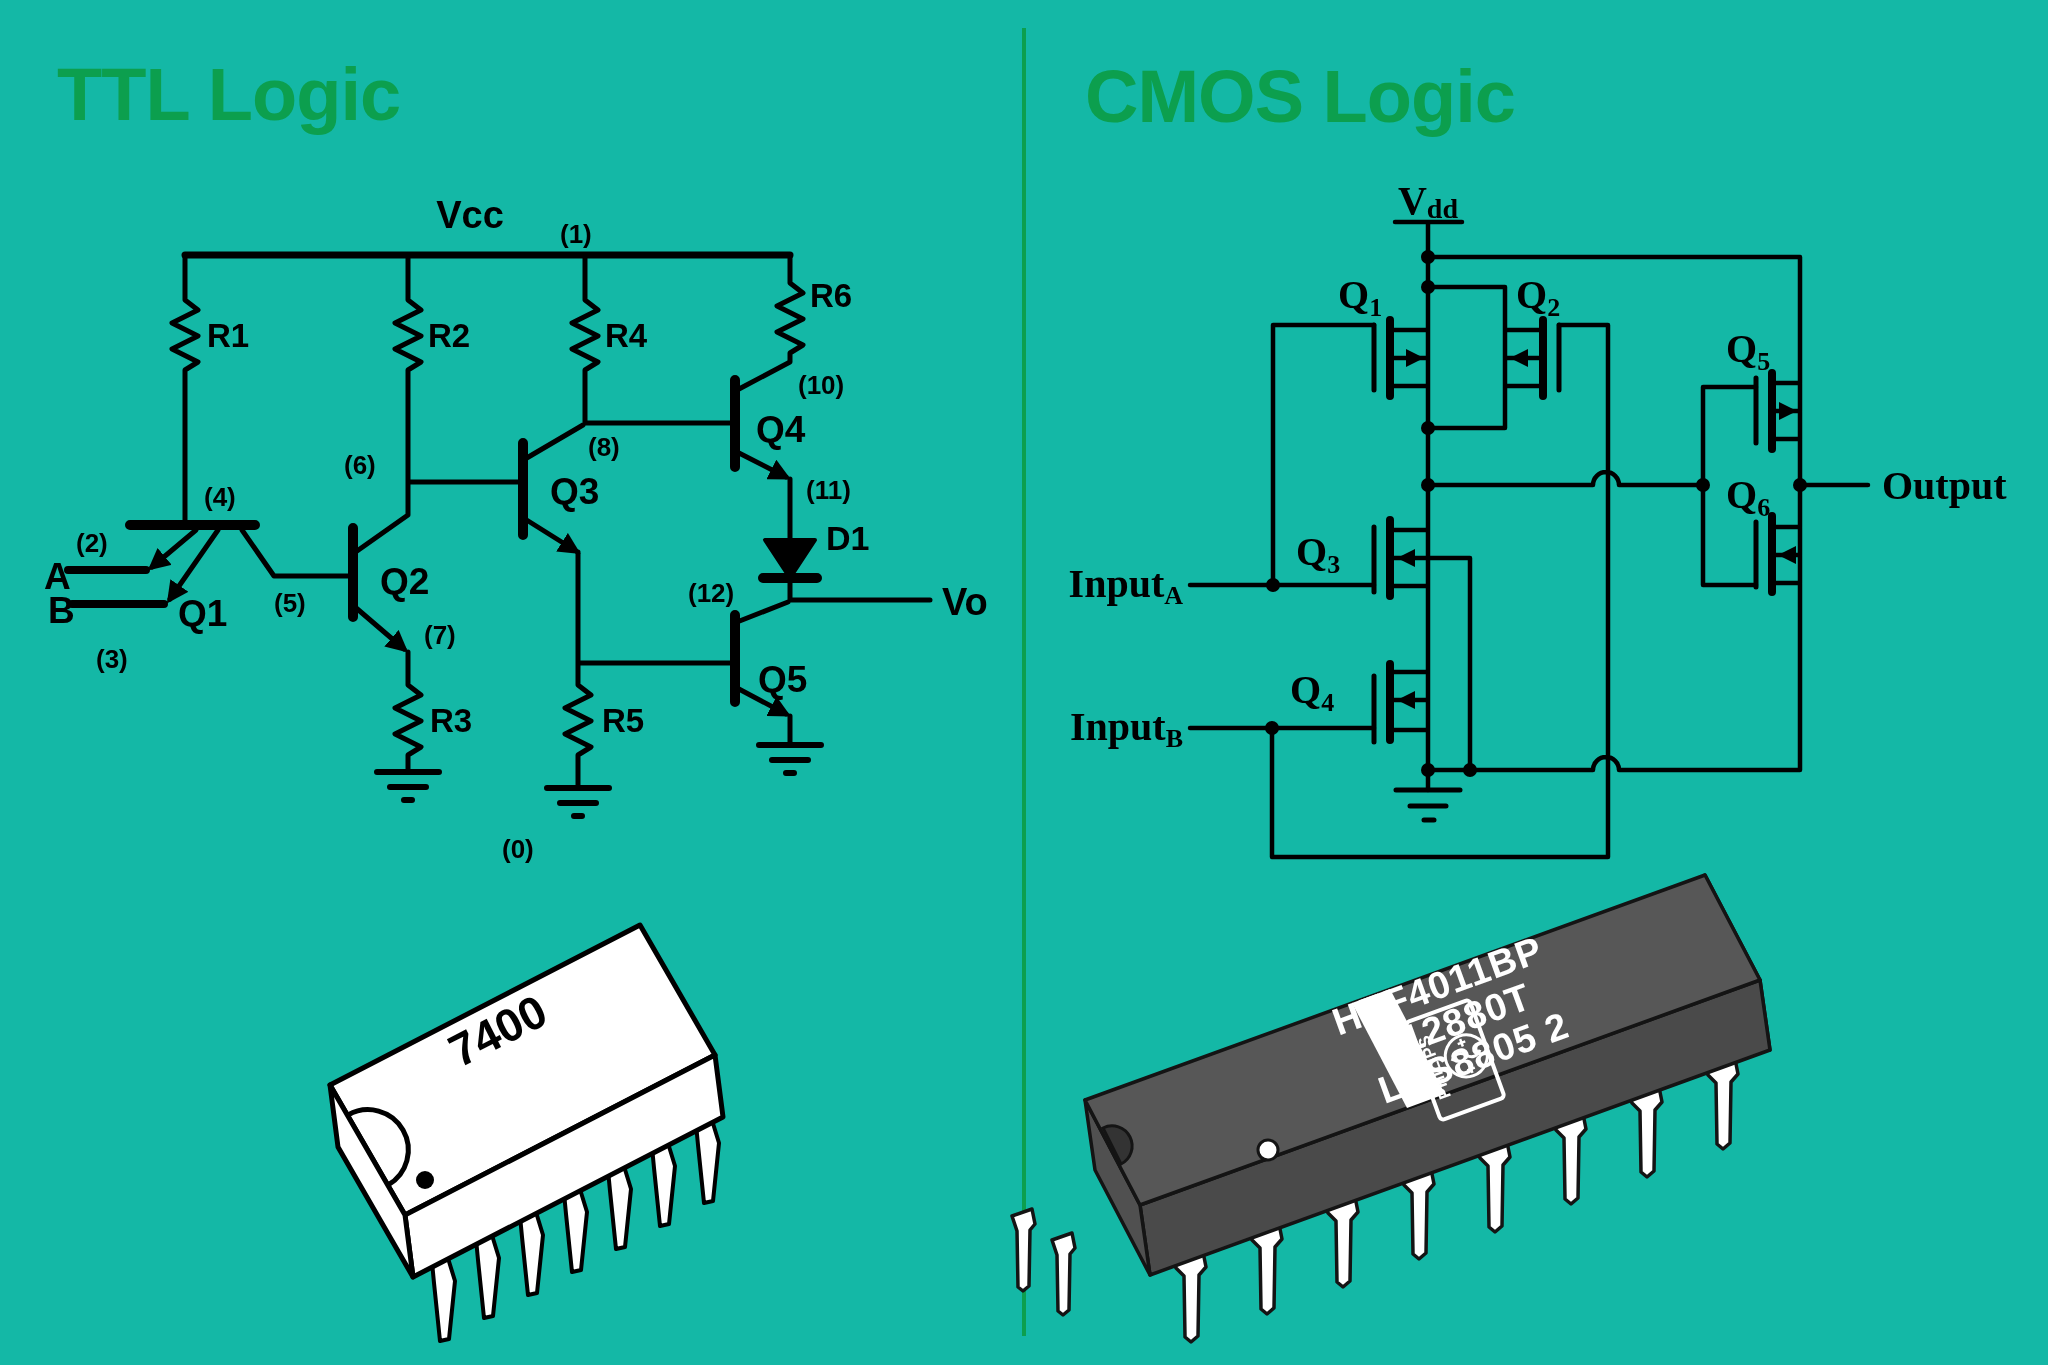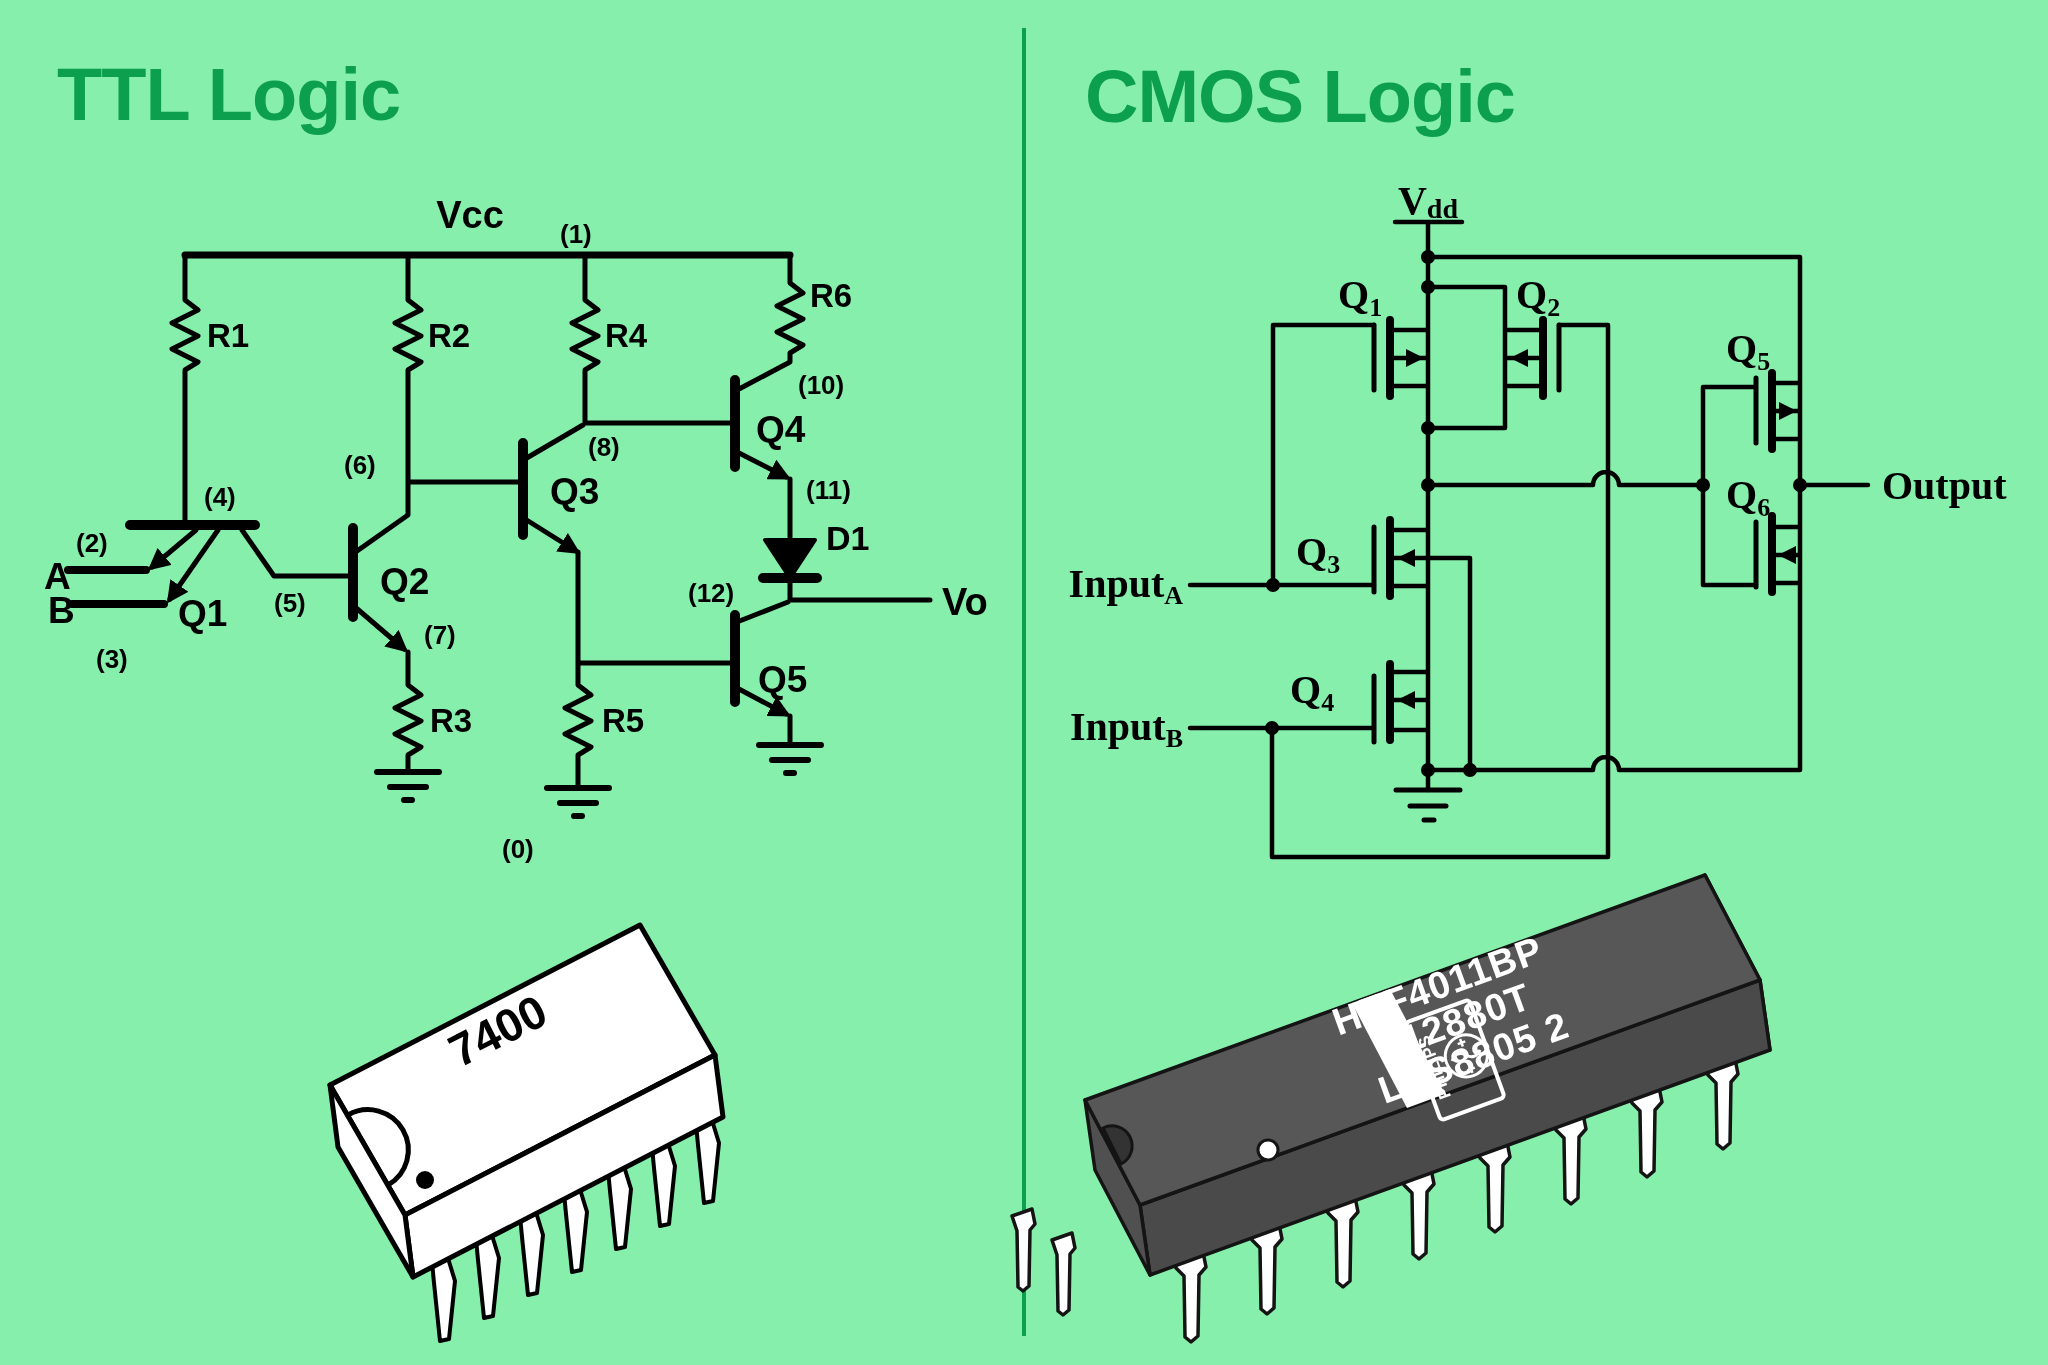--- a/index.html
+++ b/index.html
@@ -1,16 +1,16 @@
 <!DOCTYPE html>
 <html><head>
 <meta charset="utf-8">
 <style>
   html,body{margin:0;padding:0;background:#ffffff;}
-  .page{width:2048px;height:1365px;background:#86efac;position:relative;overflow:hidden;}
+  .page{width:2048px;height:1365px;background:#14b8a6;position:relative;overflow:hidden;}
   svg{display:block;}
   .title{font-family:"Liberation Sans",sans-serif;font-weight:800;font-size:74px;letter-spacing:-1px;}
   .tl{font-family:"Liberation Sans",sans-serif;font-weight:700;} 
   .pin{font-family:"Liberation Sans",sans-serif;font-weight:700;font-size:26px;}
   .cl{font-family:"Liberation Serif",serif;font-weight:700;font-size:40px;} 
   .chiptxt{font-family:"Liberation Sans",sans-serif;font-weight:600;font-size:38px;letter-spacing:1px;fill:#fff;}
   .w{stroke:#000;fill:none;stroke-linecap:round;stroke-linejoin:round;}
 </style>
 </head>
 <body>

